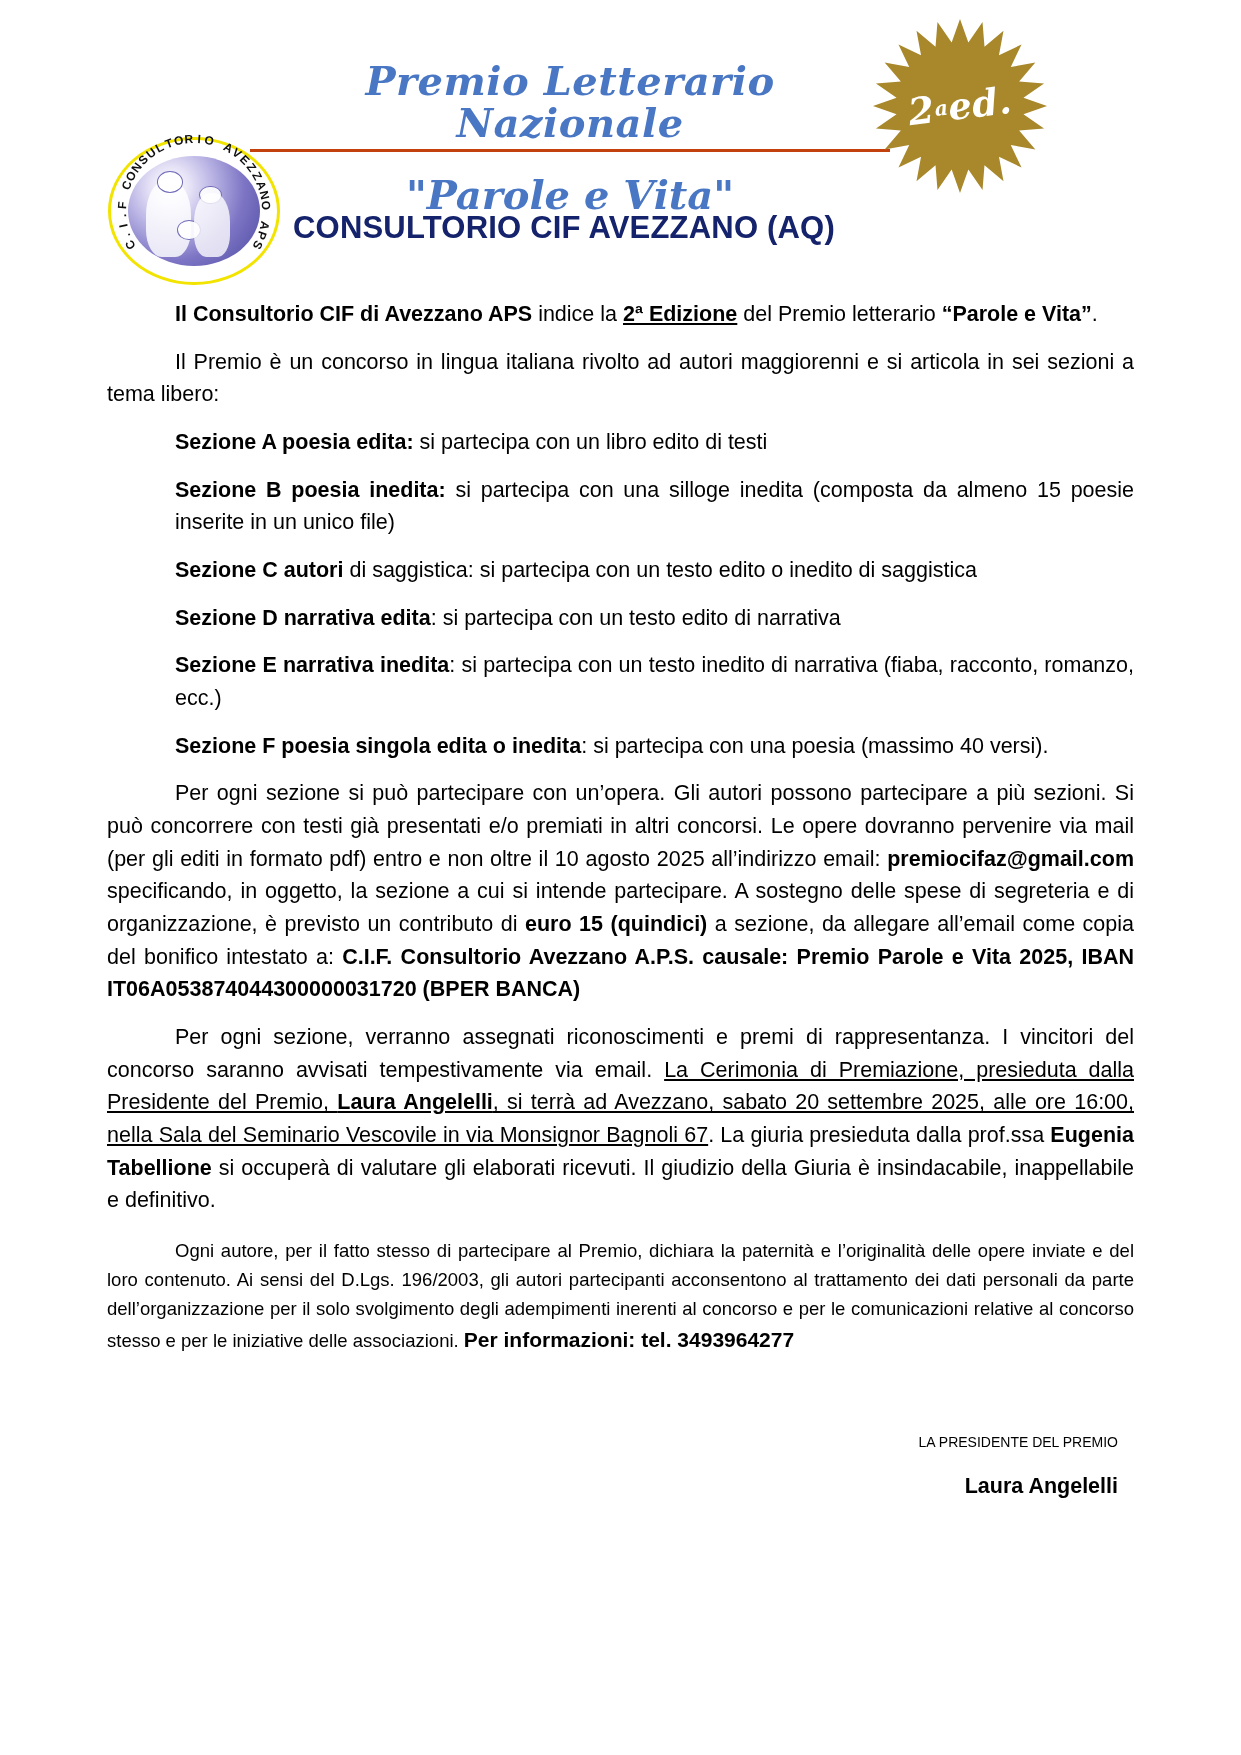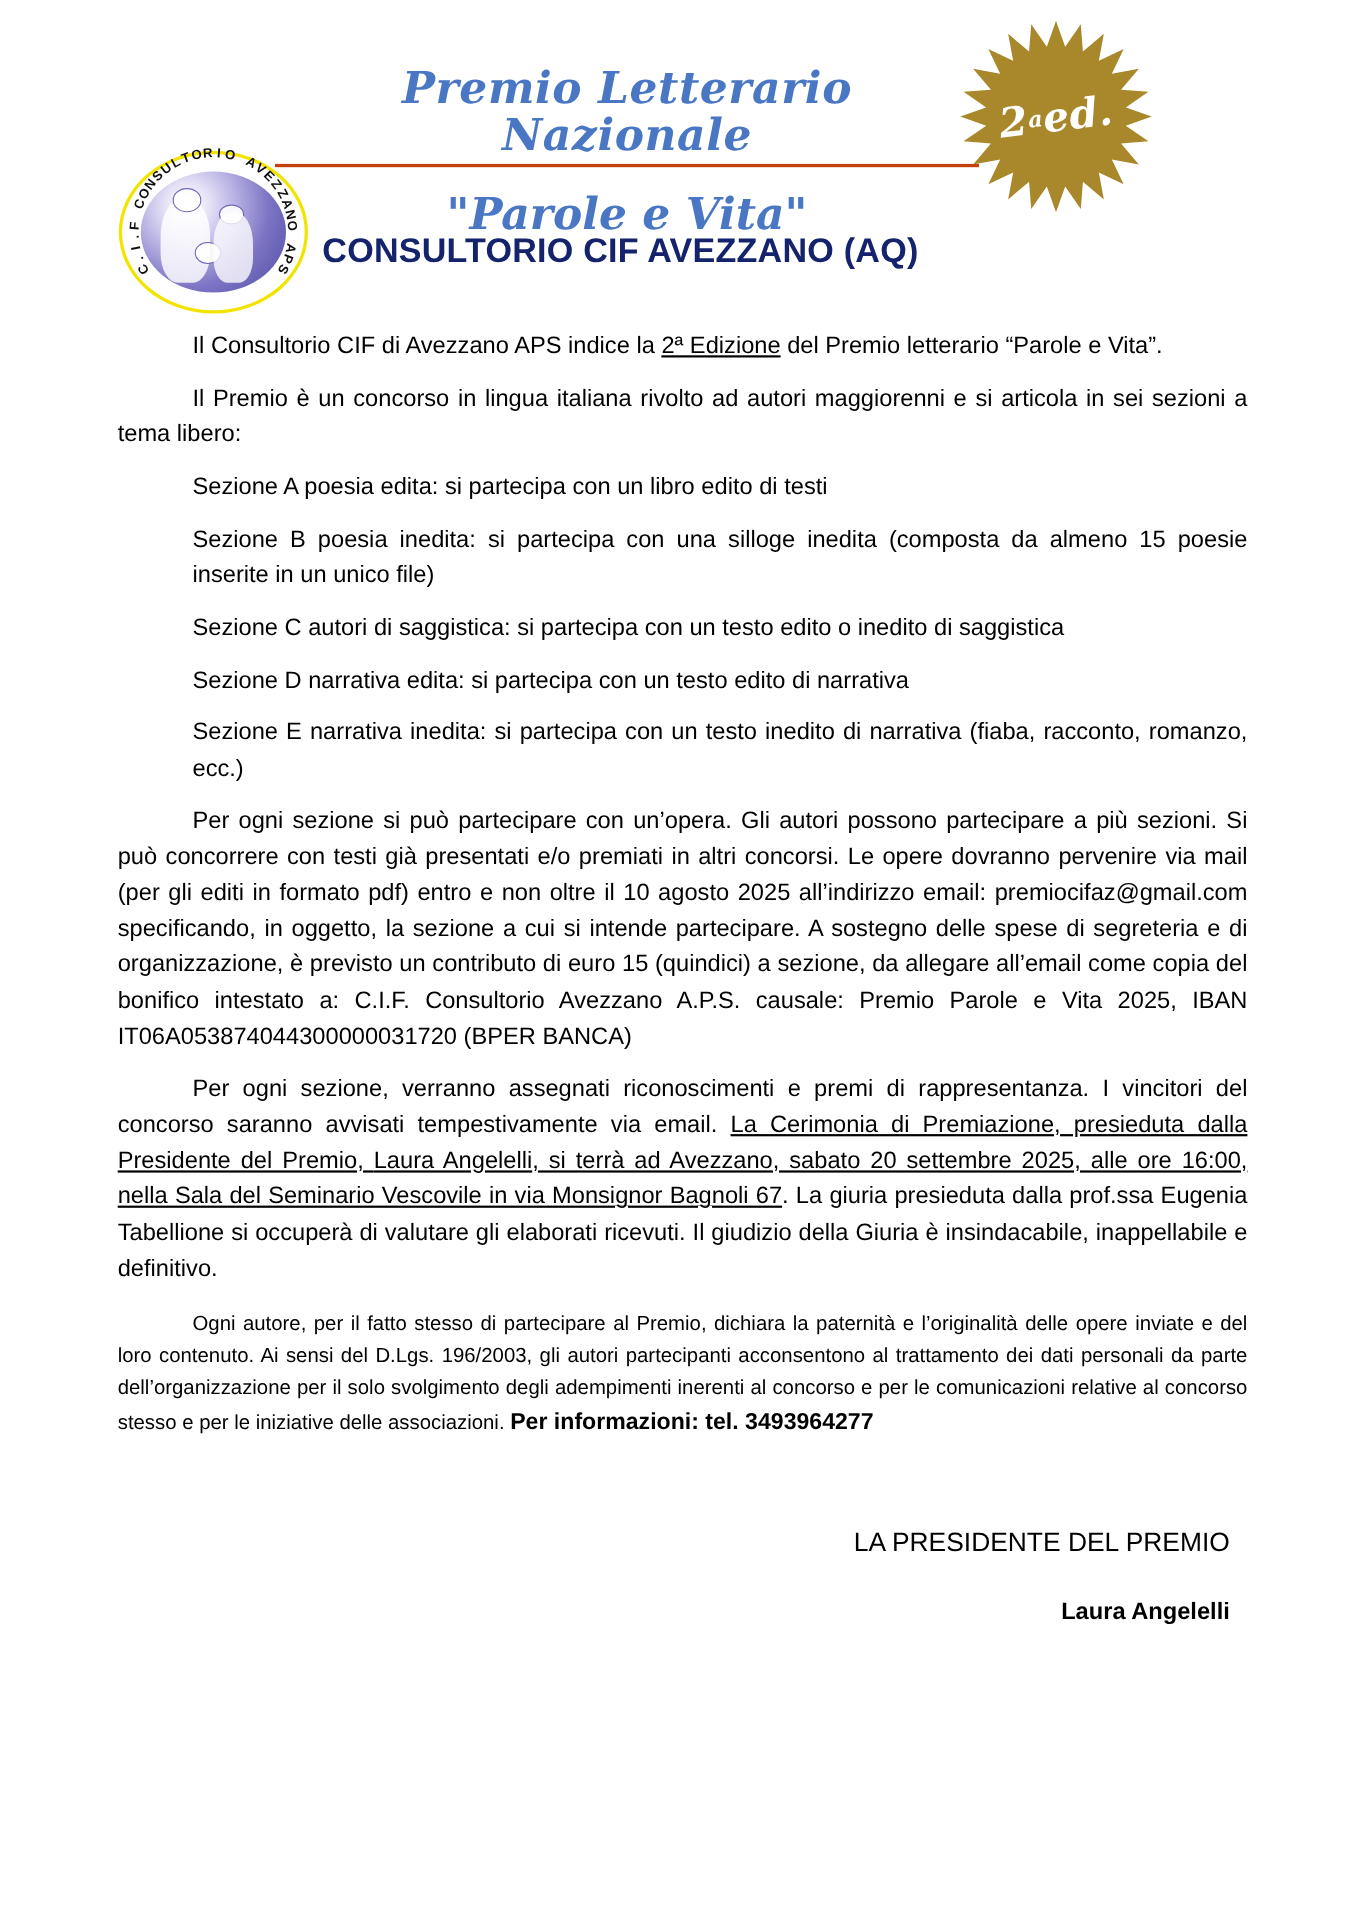--- a/index.html
+++ b/index.html
@@ -211,42 +211,42 @@
     text-indent: 68px;
   }
 
   p.section {
     margin: 0 0 15px 0;
     padding-left: 68px;
     text-align: justify;
   }
   p.section.left { text-align: left; }
 
-  b, strong { font-weight: normal; }
+  b, strong { font-weight: bold; }
   .u { text-decoration: underline; }
 
   .fineprint {
     font-size: 18.5px;
     line-height: 1.58;
     text-align: justify;
     text-indent: 68px;
   }
   .fineprint .big {
     font-size: 21px;
     font-weight: bold;
   }
 
   .sign-block {
     margin-top: 76px;
     text-align: right;
     padding-right: 16px;
   }
   .sign-role {
-    font-size: 24px;
-    margin-bottom: 28px;
+    font-size: 14px;
+    margin-bottom: 16px;
   }
   .sign-name {
     font-size: 21.5px;
     font-weight: bold;
   }
 </style>
 </head>
 <body>
 
 <div class="page">
@@ -320,20 +320,21 @@
     <p class="section"><b>Sezione A poesia edita:</b><span> si partecipa con un libro edito di testi</span></p>
 
     <p class="section"><b>Sezione B poesia inedita:</b><span> si partecipa con una silloge inedita (composta da almeno 15 poesie inserite in un unico file)</span></p>
 
     <p class="section left"><b>Sezione C autori</b><span> di saggistica: si partecipa con un testo edito o inedito di saggistica</span></p>
 
     <p class="section left"><b>Sezione D narrativa edita</b><span>: si partecipa con un testo edito di narrativa</span></p>
 
     <p class="section"><b>Sezione E narrativa inedita</b><span>: si partecipa con un testo inedito di narrativa (fiaba, racconto, romanzo, ecc.)</span></p>
 
+    <p class="section"><b>Sezione F poesia singola edita o inedita</b><span>: si partecipa con una poesia (massimo 40 versi).</span></p>
 
     <p class="para"><span>Per ogni sezione si può partecipare con un’opera. Gli autori possono partecipare a più sezioni. Si può concorrere con testi già presentati e/o premiati in altri concorsi. Le opere dovranno pervenire via mail (per gli editi in formato pdf) entro e non oltre il 10 agosto 2025 all’indirizzo email: </span><b>premiocifaz@gmail.com</b><span> specificando, in oggetto, la sezione a cui si intende partecipare. A sostegno delle spese di segreteria e di organizzazione, è previsto un contributo di </span><b>euro 15 (quindici)</b><span> a sezione, da allegare all’email come copia del bonifico intestato a: </span><b>C.I.F. Consultorio Avezzano A.P.S. causale: Premio Parole e Vita 2025, IBAN IT06A053874044300000031720 (BPER BANCA)</b></p>
 
     <p class="para"><span>Per ogni sezione, verranno assegnati riconoscimenti e premi di rappresentanza. I vincitori del concorso saranno avvisati tempestivamente via email. </span><span class="u">La Cerimonia di Premiazione, presieduta dalla Presidente del Premio, </span><b class="u">Laura Angelelli</b><span class="u">, si terrà ad Avezzano, sabato 20 settembre 2025, alle ore 16:00, nella Sala del Seminario Vescovile in via Monsignor Bagnoli 67</span><span>. La giuria presieduta dalla prof.ssa </span><b>Eugenia Tabellione</b><span> si occuperà di valutare gli elaborati ricevuti. Il giudizio della Giuria è insindacabile, inappellabile e definitivo.</span></p>
 
     <p class="fineprint"><span>Ogni autore, per il fatto stesso di partecipare al Premio, dichiara la paternità e l’originalità delle opere inviate e del loro contenuto. Ai sensi del D.Lgs. 196/2003, gli autori partecipanti acconsentono al trattamento dei dati personali da parte dell’organizzazione per il solo svolgimento degli adempimenti inerenti al concorso e per le comunicazioni relative al concorso stesso e per le iniziative delle associazioni. </span><span class="big">Per informazioni: tel. 3493964277</span></p>
 
     <div class="sign-block">
       <div class="sign-role">LA PRESIDENTE DEL PREMIO</div>
       <div class="sign-name">Laura Angelelli</div>

